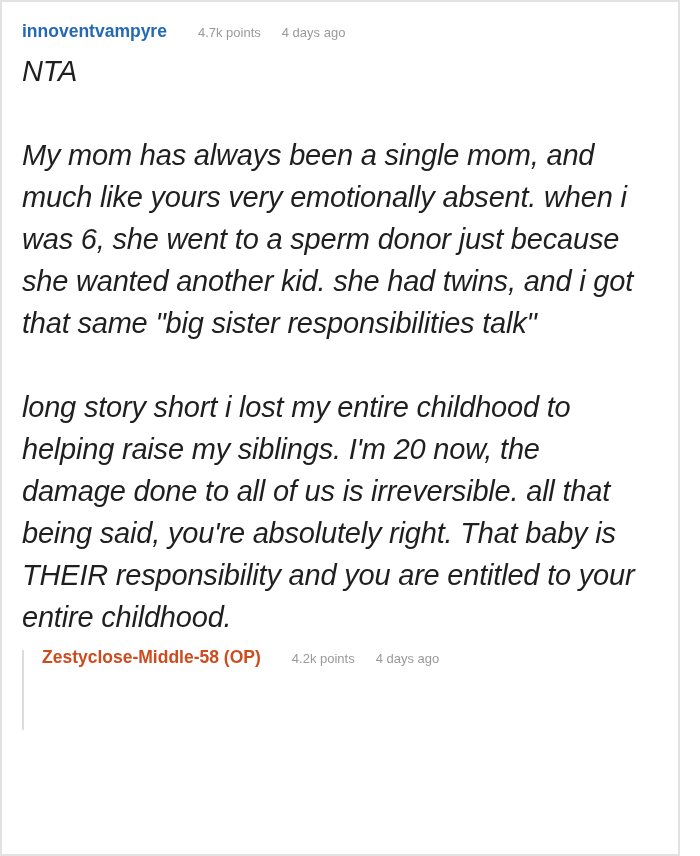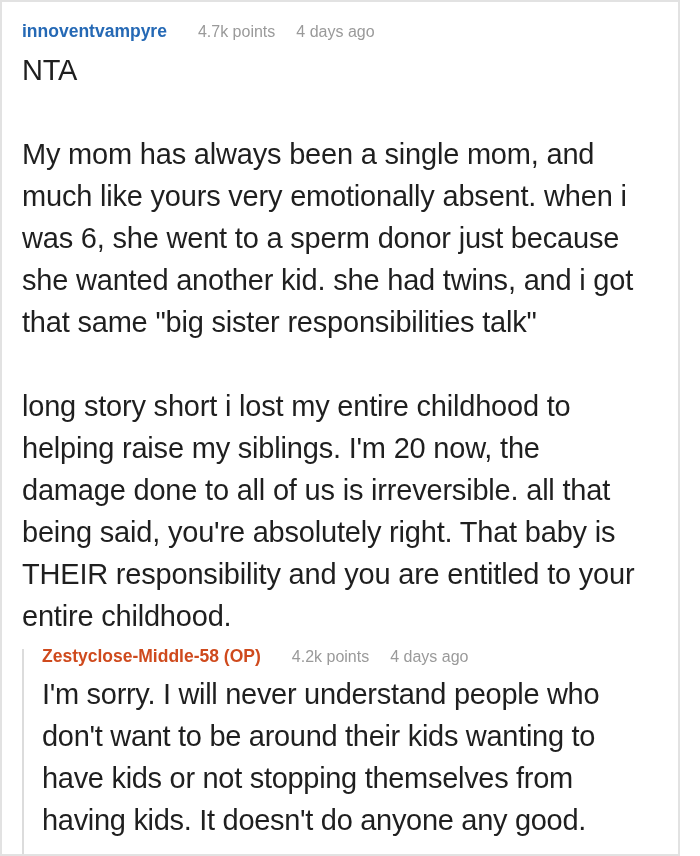--- a/index.html
+++ b/index.html
@@ -32,32 +32,33 @@
     font-weight: bold;
     font-size: 17.5px;
     color: var(--username-blue, #2569b5);
     cursor: pointer;
     text-decoration: none;
   }
   .author.op {
     color: var(--username-op-orange, #cf4a1d);
   }
   .meta {
-    font-size: 16px;
+    font-size: 13px;
     color: var(--meta-gray, #9a9a9a);
   }
   .meta.points { margin-left: 31px; }
   .meta.age    { margin-left: 21px; }
   .comment-body {
     margin-top: 6px;
     font-size: 29px;
     line-height: 42px;
     letter-spacing: -0.2px;
     color: var(--body-text, #1f1f1f);
     white-space: pre-line;
+    font-style: italic;
   }
   .reply {
     position: relative;
     margin-top: 8px;
     padding-left: 20px;
     padding-bottom: 60px; 
   }
   .thread-line {
     position: absolute;
     left: 0;
@@ -99,19 +100,15 @@
 entire childhood.</div>
   </div>
 
   <div class="reply">
     <div class="thread-line"></div>
     <div class="comment-header">
       <a class="author op">Zestyclose-Middle-58 (OP)</a>
       <span class="meta points">4.2k points</span>
       <span class="meta age">4 days ago</span>
     </div>
-    <div class="comment-body">I'm sorry. I will never understand people who
-don't want to be around their kids wanting to
-have kids or not stopping themselves from
-having kids. It doesn't do anyone any good.</div>
   </div>
 
 </div>
 
 </body></html>

